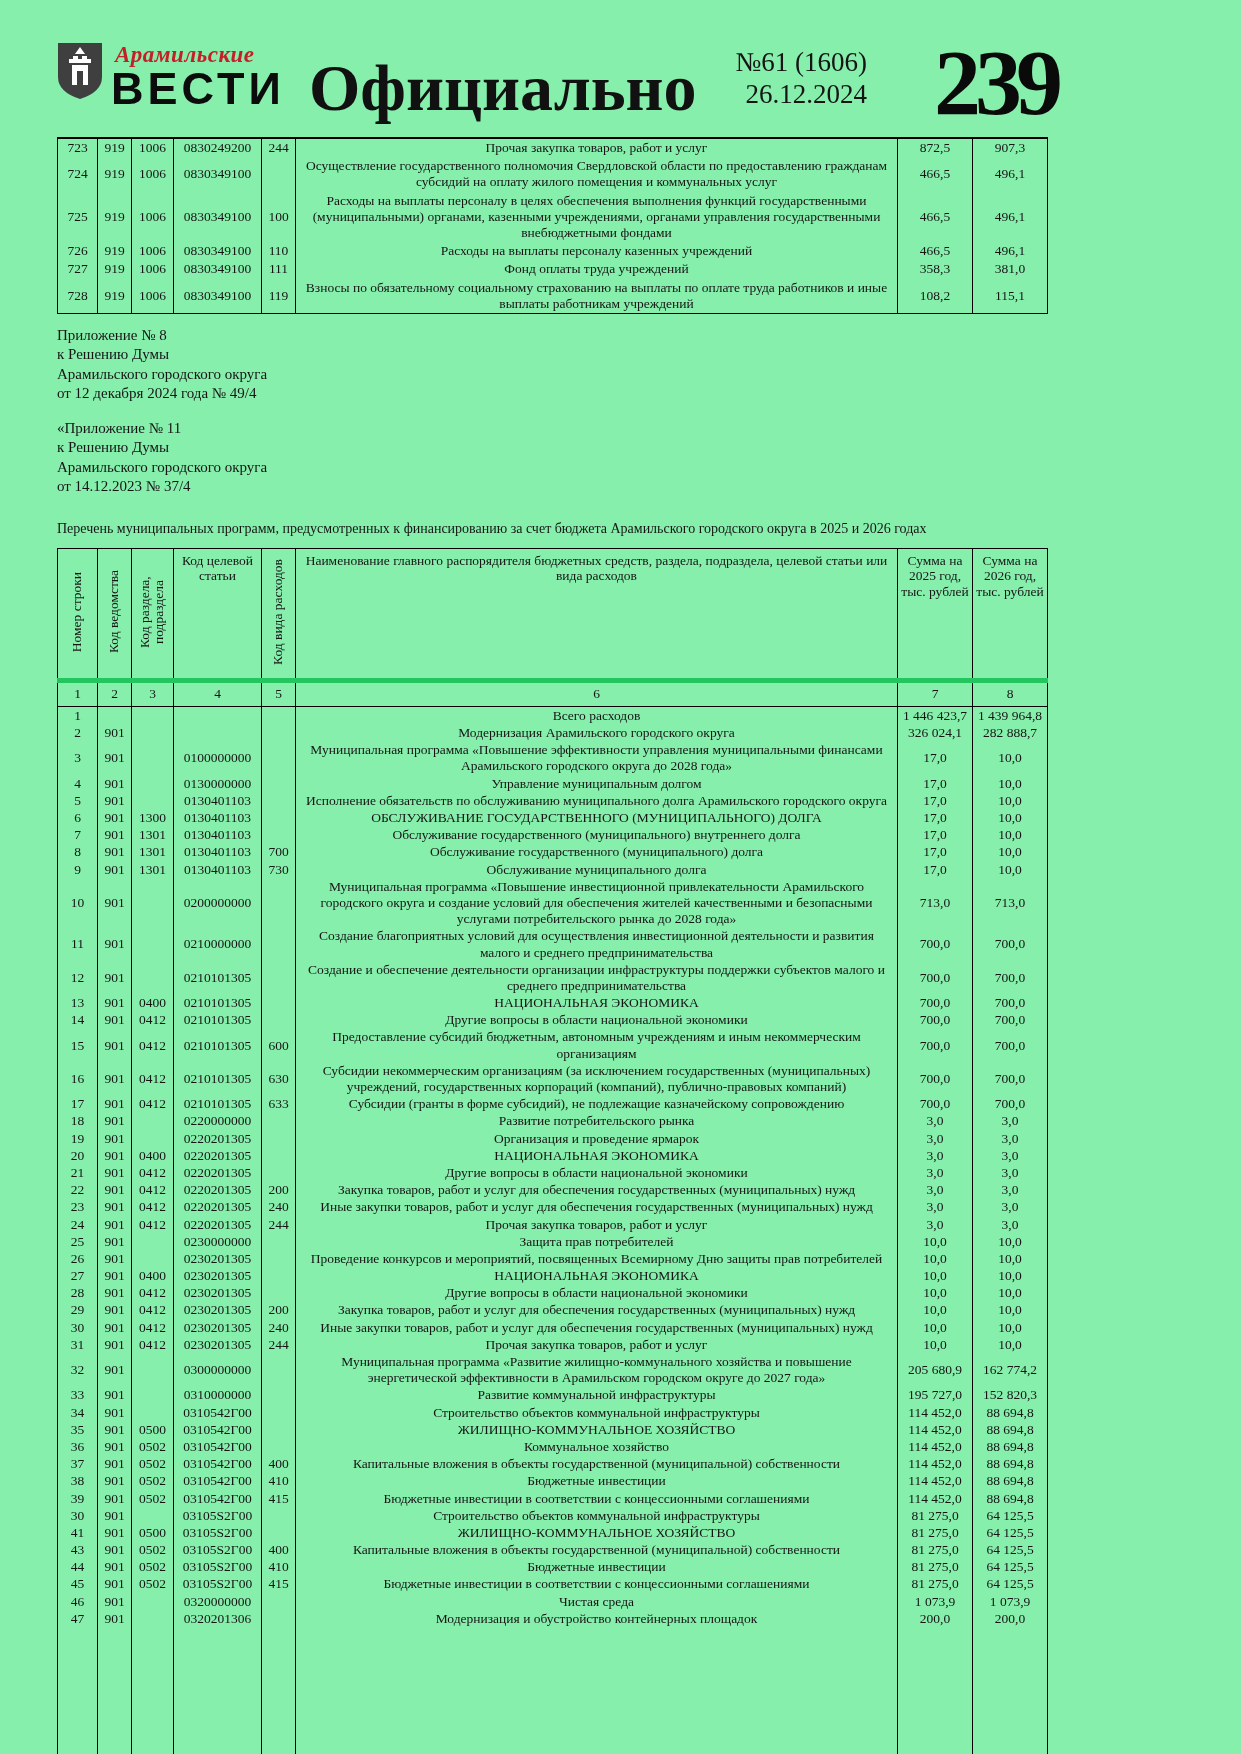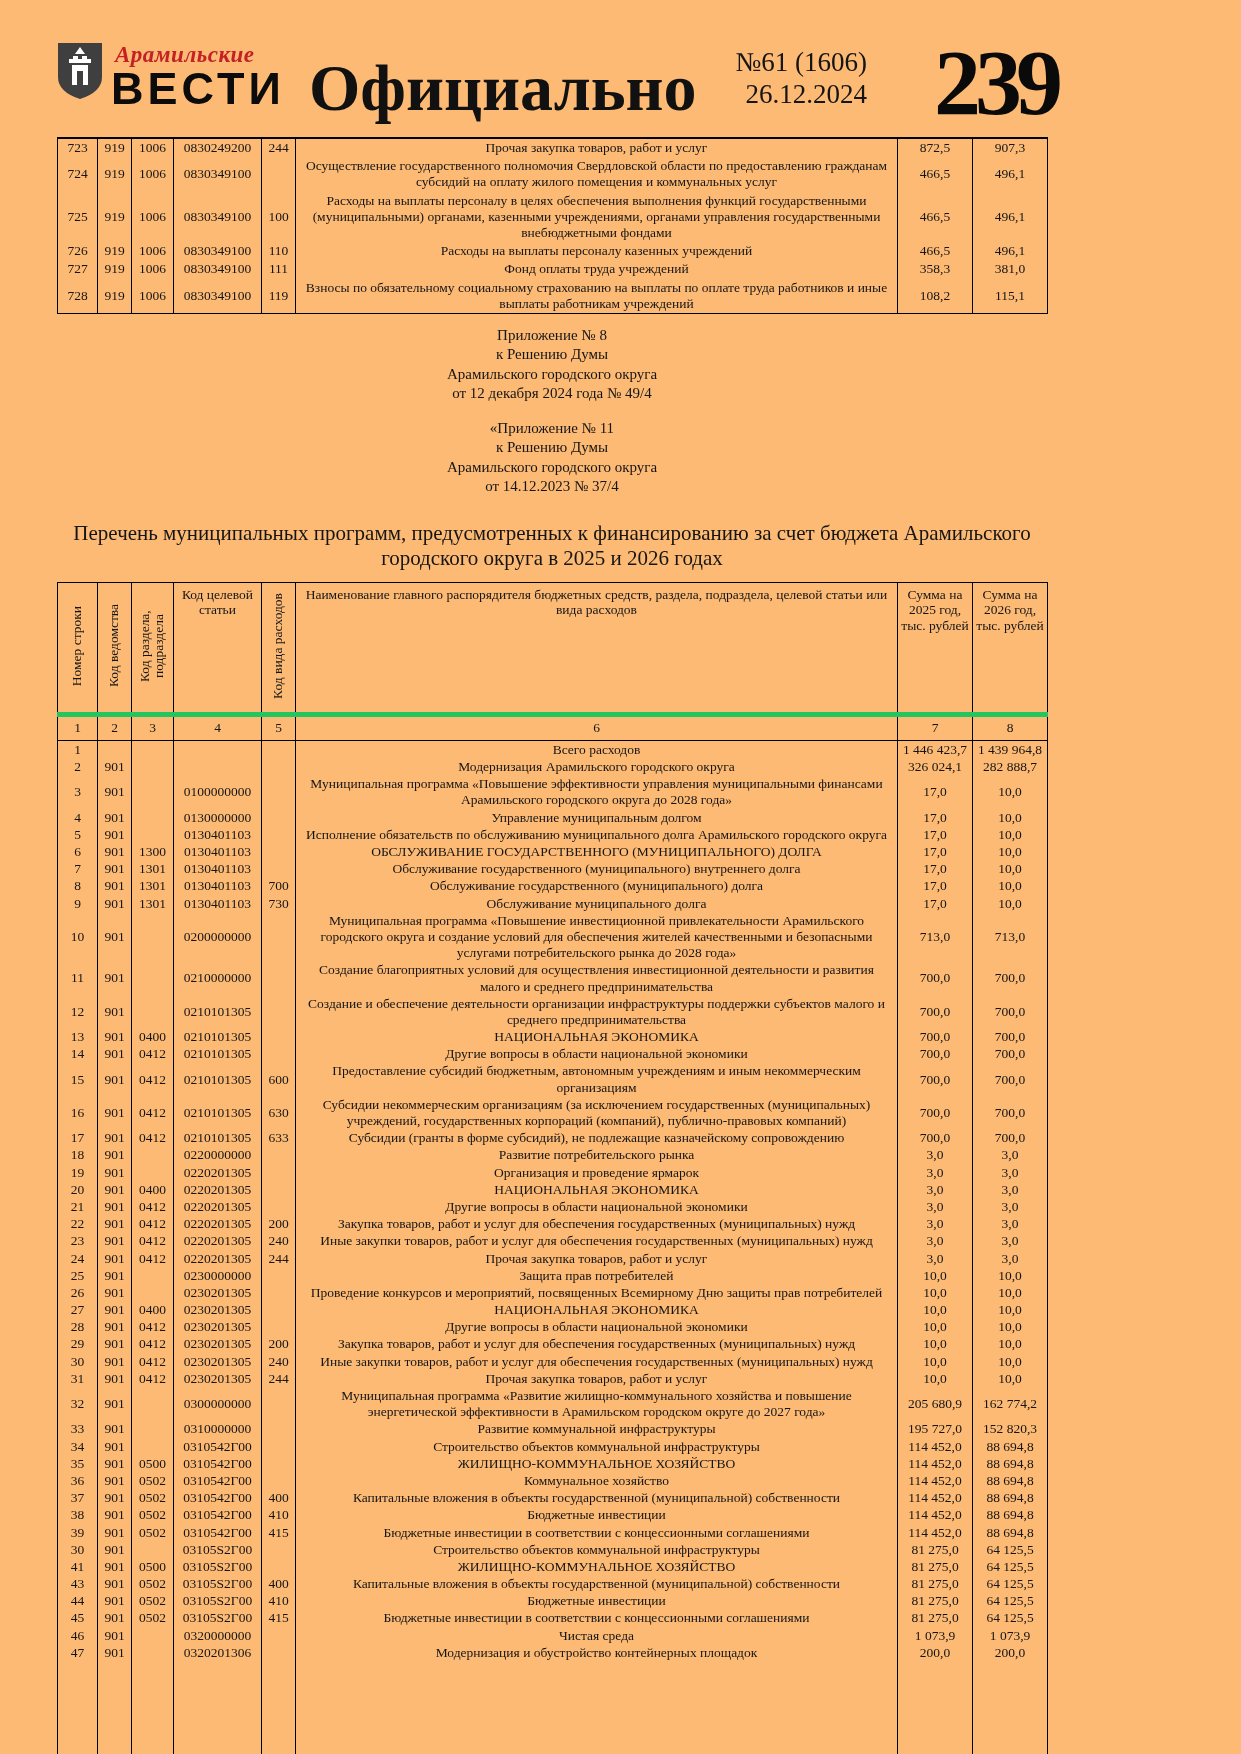--- a/index.html
+++ b/index.html
@@ -1,18 +1,18 @@
 <!DOCTYPE html>
 <html lang="ru"><head>
 <meta charset="utf-8">
 <style>
   * { box-sizing: border-box; margin: 0; padding: 0; }
   body { background: #ffffff; }
   .sheet {
-    width: 1241px; height: 1754px; overflow: hidden; background: #fdba74;
+    width: 1241px; height: 1754px; overflow: hidden; background: #86efac;
     font-family: "Liberation Serif", serif; color: #151515; position: relative;
   }
   
   .masthead { position: relative; height: 86px; margin: 42px 0 0 57px; width: 1000px; }
   .brand { position: absolute; left: 0; top: 0; display: flex; align-items: flex-start; gap: 8px; }
   .brand-text { display: flex; flex-direction: column; }
   .brand-top {
     font-family: "Liberation Serif", serif; font-weight: bold; font-style: italic;
     color: #c42127; font-size: 23px; letter-spacing: 0.5px; margin-left: 4px;
   }
@@ -42,23 +42,23 @@
   col.w-name { width: 602px; }
   col.w-sum  { width: 75px; }
 
   .cont-table { margin-top: 9px; border-top: 2px solid #000; border-bottom: 1.5px solid #000; }
   .cont-table td {
     border-left: 1px solid #000; border-right: 1px solid #000;
     font-size: 13.5px; line-height: 1.2; padding: 1px 3px;
     text-align: center; vertical-align: middle;
   }
 
-  .appendix { width: 990px; margin: 12px 0 0 57px; text-align: center; font-size: 15px; line-height: 1.3; }
+  .appendix { width: 990px; margin: 12px 0 0 57px; text-align: left; font-size: 15px; line-height: 1.3; }
   .appendix + .appendix { margin-top: 15px; }
-  .list-title { width: 990px; margin: 24px 0 11px 57px; text-align: center; font-size: 21px; }
+  .list-title { width: 990px; margin: 24px 0 11px 57px; text-align: left; font-size: 14px; }
 
   .main-table { border-top: 1.5px solid #000; }
   .main-table th, .main-table td { border-left: 1px solid #000; border-right: 1px solid #000; }
   .head-row th {
     height: 132px; font-weight: normal; font-size: 13.5px;
     vertical-align: top; padding: 4px 2px 0 2px; border-bottom: 5px solid #22c55e; line-height: 1.15;
   }
   .head-row th.vh { vertical-align: middle; padding: 0; }
   .vert {
     writing-mode: vertical-rl; transform: rotate(180deg);

